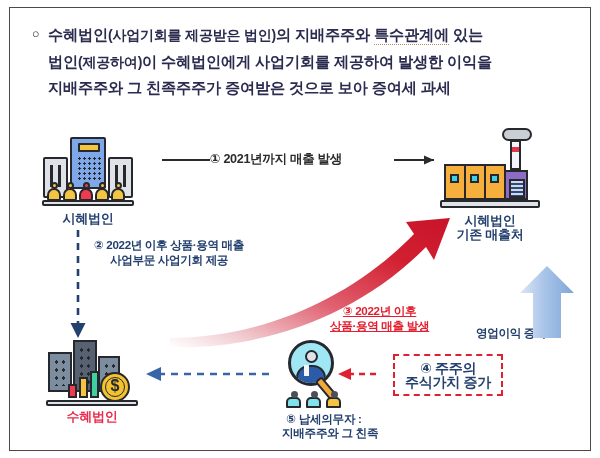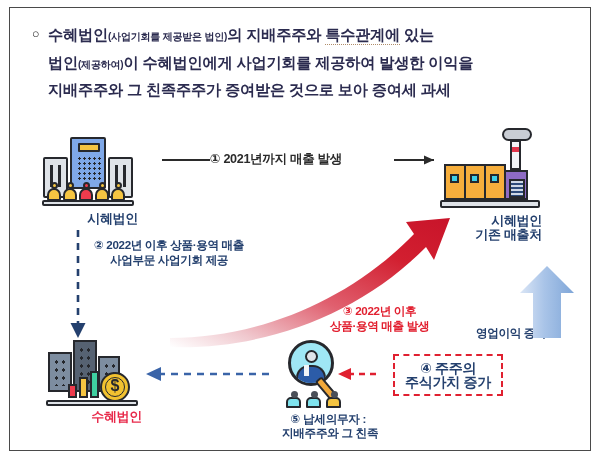--- a/index.html
+++ b/index.html
@@ -6,25 +6,25 @@
   body{width:600px;height:458px;font-family:"Liberation Sans","DejaVu Sans",sans-serif;}
   #page{position:relative;width:600px;height:458px;box-sizing:border-box;overflow:hidden;background:#fff;}
   .frame{position:absolute;left:9px;top:7px;width:582px;height:444px;border:1.3px solid #4a4a4a;box-sizing:border-box;background:#fff;}
 
   
   .header{position:absolute;left:22px;top:14px;width:548px;}
   .hdr-row{display:flex;align-items:flex-start;}
   .bullet{width:16px;flex:0 0 16px;font-size:12.5px;line-height:25px;color:#1a1a1a;text-align:left;}
   .hdr-lines{flex:1;}
   .hline{font-size:15.2px;line-height:25.5px;color:#2b2b4f;font-weight:600;letter-spacing:-.2px;white-space:nowrap;}
-  .hline .sm{font-size:10px;}
+  .hline .sm{font-size:14px;}
   .hline .ul{border-bottom:1.6px dotted #b08d6a;padding-bottom:1px;}
 
   
-  .node{position:absolute;text-align:right;}
+  .node{position:absolute;text-align:center;}
   .cap{font-weight:bold;letter-spacing:-.3px;line-height:14px;white-space:nowrap;}
   .cap-navy{color:#24406e;}
   .cap-red{color:#e8294a;}
 
   
   .iconbox{position:relative;margin:0 auto;}
 
   
   .bldgA{width:92px;height:70px;}
   .bA-wingL,.bA-wingR{position:absolute;bottom:8px;width:25px;height:41px;background:#dfe3e8;border:2.4px solid #26282d;border-radius:2px;box-sizing:border-box;}
@@ -145,21 +145,21 @@
 
     <svg width="582" height="444">
       <line x1="68" y1="222" x2="68" y2="318" stroke="#24406e" stroke-width="2.6" stroke-dasharray="7,6"></line>
       <path d="M68,330 L60.5,315 L75.5,315 Z" fill="#24406e"></path>
     </svg>
     <div class="lbl l-navy" style="left:84px;top:230px;text-align:center;">
       <div>② 2022년 이후 상품·용역 매출</div>
       <div>사업부문 사업기회 제공</div>
     </div>
 
-    <div class="lbl l-red" style="left:320px;top:296px;text-align:center;">
+    <div class="lbl l-red" style="left:320px;top:296px;text-align:center;text-decoration:underline;">
       <div>③ 2022년 이후</div>
       <div>상품·용역 매출 발생</div>
     </div>
 
     <div class="lbl l-navy" style="left:466px;top:318px;">
       <div>영업이익 증가</div>
     </div>
     <svg width="582" height="444">
       <path d="M545,330 L545,285 L532,285 L559,258 L586,285 L573,285 L573,330 Z" fill="url(#blueg)" transform="translate(-22,0)"></path>
     </svg>

